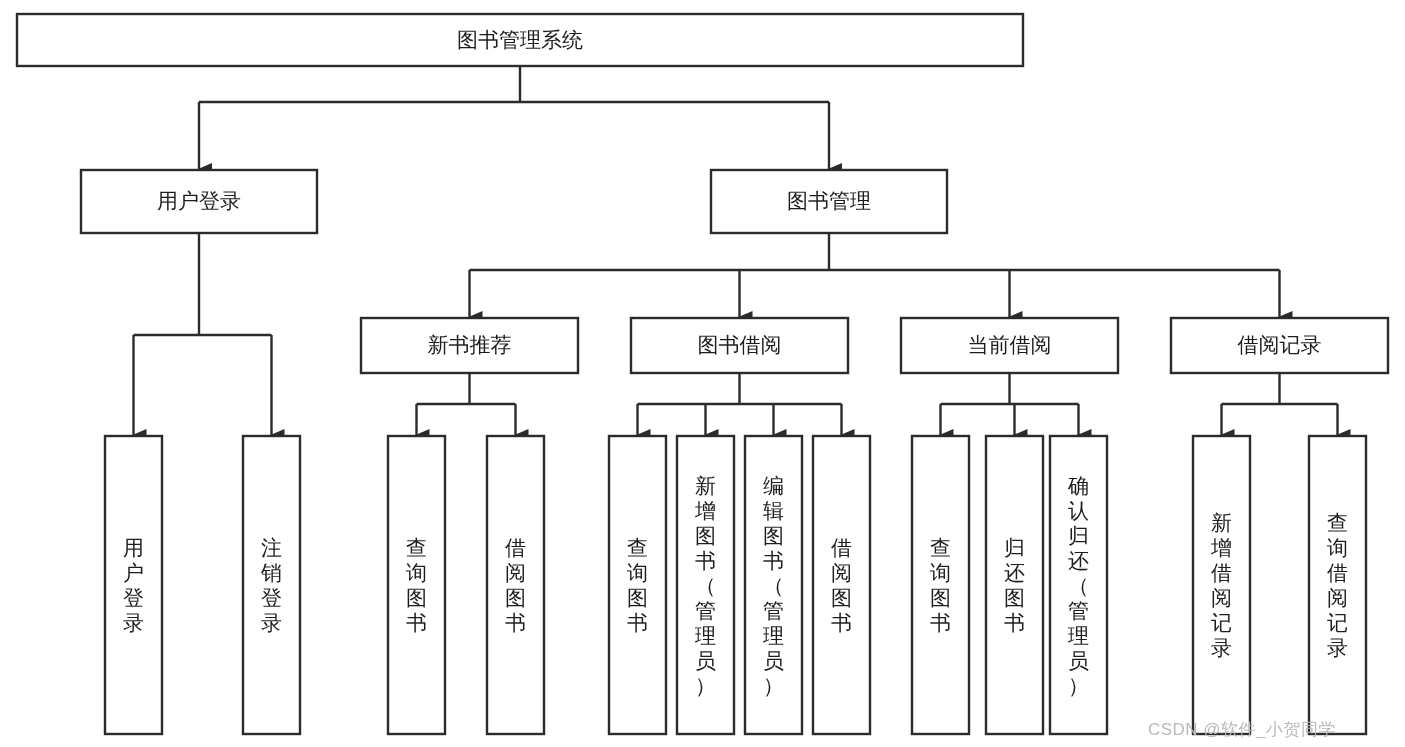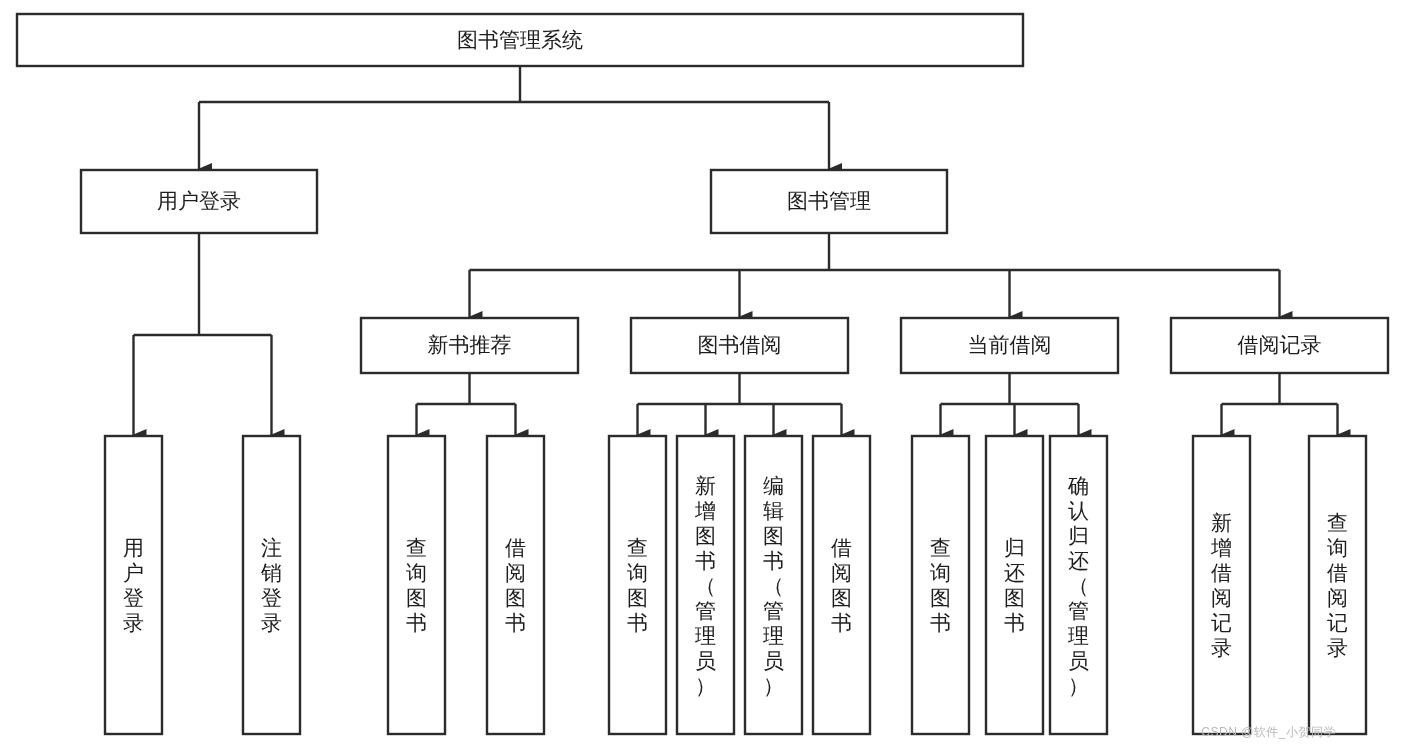--- a/index.html
+++ b/index.html
@@ -47,21 +47,21 @@
     font-family: "Liberation Sans", "DejaVu Sans", sans-serif;
     fill: #1d1d1d;
     font-size: 21px;
     text-anchor: middle;
   }
   .watermark {
     position: absolute;
     right: 12px;
     bottom: 6px;
     font-family: "Liberation Sans", "DejaVu Sans", sans-serif;
-    font-size: 12px;
+    font-size: 17px;
     color: #b9b9b9;
     letter-spacing: 0.5px;
     white-space: nowrap;
     user-select: none;
   }
 </style>
 </head>
 <body>
 
 <div id="diagram-root">

